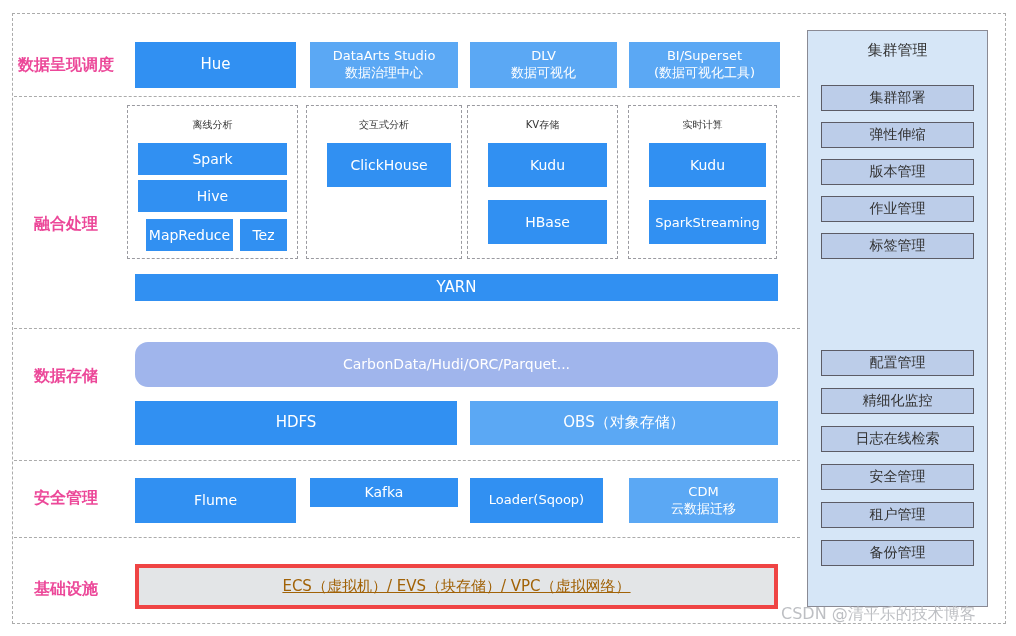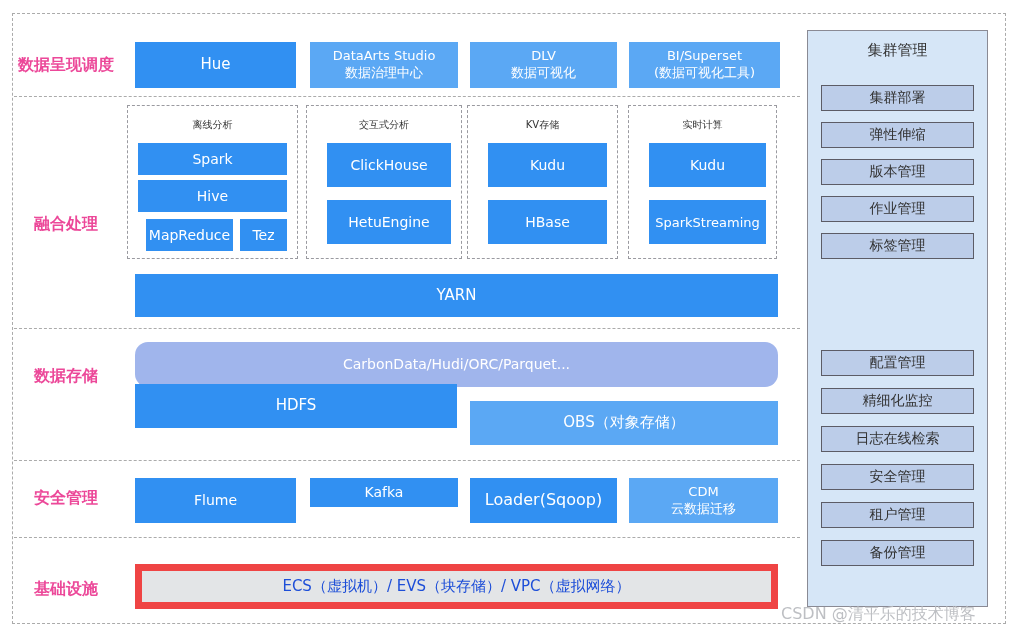--- a/index.html
+++ b/index.html
@@ -24,22 +24,22 @@
     position:absolute; box-sizing:border-box;
     display:flex; align-items:center; justify-content:center;
     text-align:center; color:#ffffff; white-space:pre-line;
     font-size:15px; line-height:1.3;
   }
   .box.dark  { background:var(--primary-blue); }
   .box.light { background:var(--light-blue); }
   .box.peri  { background:var(--periwinkle); font-size:14px;border-radius:13px; }
   .box.two-line { font-size:13px; }
   .box.infra {
-    background:var(--infra-bg); color:#1d4ed8;
-    border:7px solid #ef4444; font-size:15px;
+    background:var(--infra-bg); color:#a16207;
+    border:4px solid #ef4444; font-size:15px;text-decoration:underline;
   }
   .group {
     position:absolute; top:105px; height:154px; box-sizing:border-box;
     border:1px dashed #9a9aa0; background:#ffffff;
     padding:6px 10px 0 10px;
   }
   .group-title {
     text-align:center; font-size:10px; color:#333333;
     line-height:26px; margin-bottom:5px;
   }
@@ -104,44 +104,43 @@
     <div class="g-item short gap5">Hive</div>
     <div class="split gap7">
       <div class="g-item short">MapReduce</div>
       <div class="g-item short">Tez</div>
     </div>
   </div>
 
   <div class="group" style="left:306px; width:156px">
     <div class="group-title">交互式分析</div>
     <div class="g-item tall">ClickHouse</div>
-    <div class="g-item tall gap13">HetuEngine</div>
   </div>
 
   <div class="group" style="left:467px; width:151px">
     <div class="group-title">KV存储</div>
     <div class="g-item tall">Kudu</div>
     <div class="g-item tall gap13">HBase</div>
   </div>
 
   <div class="group" style="left:628px; width:149px">
     <div class="group-title">实时计算</div>
     <div class="g-item tall">Kudu</div>
     <div class="g-item tall gap13" style="font-size:13px">SparkStreaming</div>
   </div>
 
-  <div class="box dark" style="left:135px; top:274px; width:643px; height:43px">YARN</div>
+  <div class="box dark" style="left:135px; top:274px; width:643px; height:27px">YARN</div>
 
   <div class="box peri" style="left:135px; top:342px; width:643px; height:45px">CarbonData/Hudi/ORC/Parquet...</div>
-  <div class="box dark" style="left:135px; top:384px; width:322px; height:44px">HDFS</div>
+  <div class="box dark" style="left:135px; top:401px; width:322px; height:44px">HDFS</div>
   <div class="box light" style="left:470px; top:401px; width:308px; height:44px">OBS（对象存储）</div>
 
   <div class="box dark" style="left:135px; top:478px; width:161px; height:45px; font-size:14px">Flume</div>
   <div class="box dark" style="left:310px; top:478px; width:148px; height:29px; font-size:14px">Kafka</div>
-  <div class="box dark" style="left:470px; top:478px; width:147px; height:45px; font-size:16px">Loader(Sqoop)</div>
+  <div class="box dark" style="left:470px; top:478px; width:133px; height:45px; font-size:13px">Loader(Sqoop)</div>
   <div class="box light two-line" style="left:629px; top:478px; width:149px; height:45px">CDM
 云数据迁移</div>
 
   <div class="box infra" style="left:135px; top:564px; width:643px; height:45px">ECS（虚拟机）/ EVS（块存储）/ VPC（虚拟网络）</div>
 
   <div class="panel">
     <div class="panel-title">集群管理</div>
     <div class="panel-item" style="top:54px">集群部署</div>
     <div class="panel-item" style="top:91px">弹性伸缩</div>
     <div class="panel-item" style="top:128px">版本管理</div>

